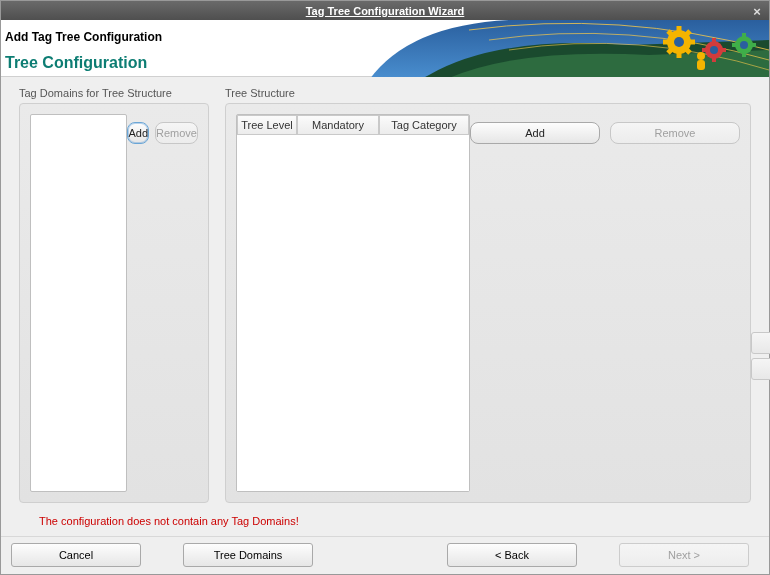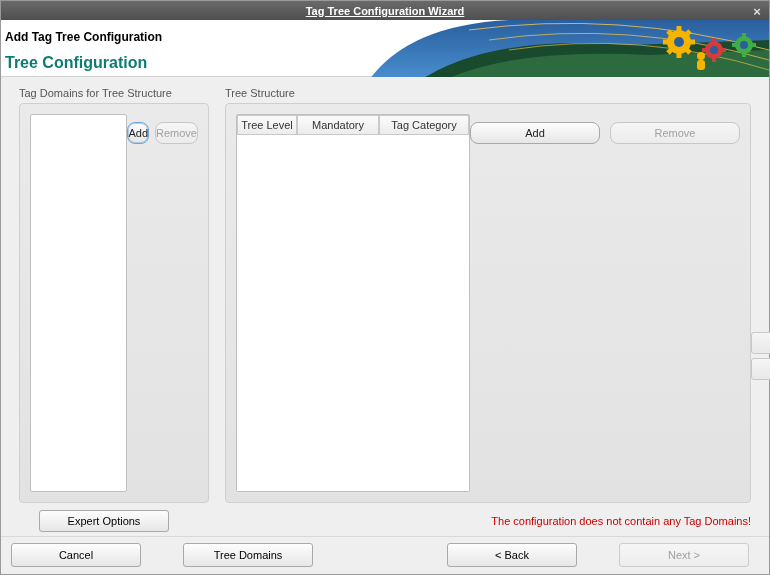--- a/index.html
+++ b/index.html
@@ -175,23 +175,20 @@
     </div>
 
     <div class="side-buttons">
       <div class="side-btn"></div>
       <div class="side-btn"></div>
     </div>
 
   </div>
 
   <div class="below-row">
-    <div class="expert-btn">
-        <span>Expert Options</span>
-      </div>
     <div class="warning">The configuration does not contain any Tag Domains!</div>
   </div>
 
   <div class="footer">
     <div class="fbtn">
         <span>Cancel</span>
       </div>
     <div class="fbtn">
         <span>Tree Domains</span>
       </div>

